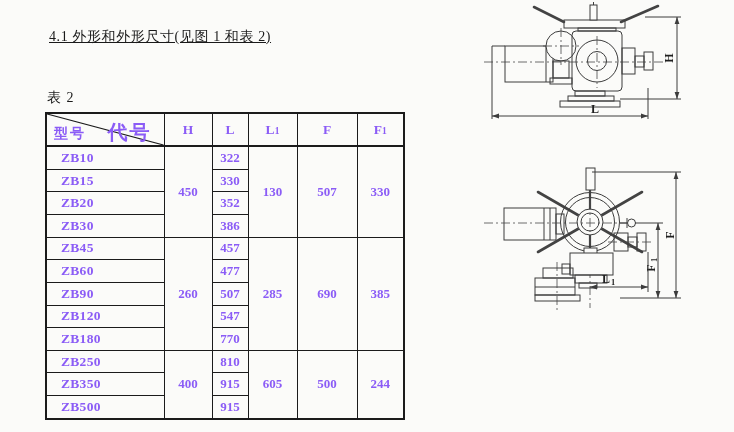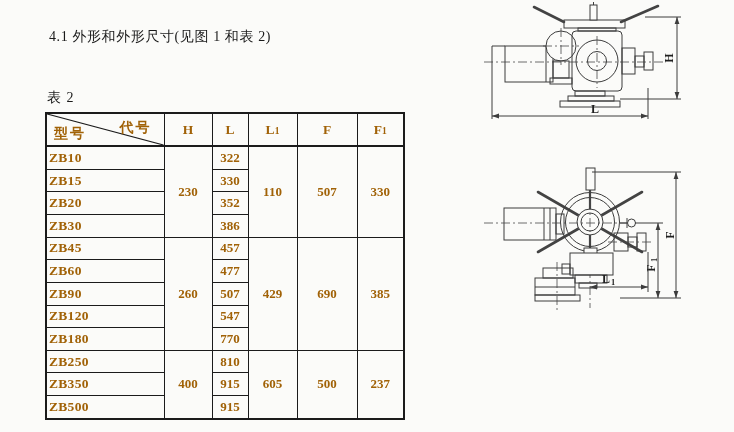--- a/index.html
+++ b/index.html
@@ -4,45 +4,45 @@
 <style>
   html,body{margin:0;padding:0;}
   body{
     width:734px;height:432px;position:relative;overflow:hidden;
     background:#fbfbf9;
     font-family:"Liberation Serif","DejaVu Serif",serif;
     color:#1a1a1a;
   }
   .heading{
     position:absolute;left:49px;top:28px;
-    font-size:14px;letter-spacing:.6px;white-space:nowrap;
+    font-size:14px;letter-spacing:.6px;white-space:nowrap;text-decoration:underline;
   }
   .caption{
     position:absolute;left:47px;top:89px;
     font-size:14px;letter-spacing:1px;
   }
   table.dim{
     position:absolute;left:45px;top:112px;
     width:358px;height:308px;
     border-collapse:collapse;table-layout:fixed;
     border:2px solid #1b1b1b;
   }
   table.dim th,table.dim td{
     border:1px solid #1b1b1b;
     font-weight:bold;font-size:13px;
     text-align:center;vertical-align:middle;
-    padding:0;color:#a16207;
+    padding:0;color:#8b5cf6;
   }
   table.dim thead th{height:31px;border-bottom:2px solid #1b1b1b;font-size:13.5px;}
-  table.dim td.model{text-align:left;padding-left:2px;font-size:13.5px;letter-spacing:.3px;}
+  table.dim td.model{text-align:left;padding-left:14px;font-size:13.5px;letter-spacing:.3px;}
   .sub{font-size:9.5px;font-weight:bold;}
   th.corner{position:relative;padding:0;}
   th.corner .diag{position:absolute;left:0;top:0;width:100%;height:100%;}
   th.corner .rowlab{position:absolute;left:7px;top:11px;font-size:14px;letter-spacing:2px;}
-  th.corner .collab{position:absolute;right:12px;top:5px;font-size:14px;letter-spacing:2px;}
+  th.corner .collab{position:absolute;right:12px;top:5px;font-size:20px;letter-spacing:2px;}
   .fig{position:absolute;}
   .fig .ln{fill:none;stroke:#3c3c3c;stroke-width:1;}
   .fig .fillw{fill:#fbfbf9;stroke:#3c3c3c;stroke-width:1;}
   .fig .thick{fill:none;stroke:#434343;stroke-width:2.6;stroke-linecap:round;}
   .fig .bar{fill:none;stroke:#434343;stroke-width:2.2;}
   .fig .cl{fill:none;stroke:#4a4a4a;stroke-width:.8;stroke-dasharray:9 3 2 3;}
   .fig .arr{fill:#3c3c3c;stroke:none;}
   .fig text{font-family:"Liberation Serif","DejaVu Serif",serif;font-size:12px;font-weight:600;fill:#1f1f1f;}
   .fig text.s{font-size:8.5px;}
 </style>
@@ -75,44 +75,44 @@
         <th><span>H</span><span class="sub"></span></th>
         <th><span>L</span><span class="sub"></span></th>
         <th><span>L</span><span class="sub">1</span></th>
         <th><span>F</span><span class="sub"></span></th>
         <th><span>F</span><span class="sub">1</span></th>
       </tr>
     </thead>
     <tbody>
       <tr>
         <td class="model">ZB10</td>
-        <td rowspan="4">230</td>
+        <td rowspan="4">450</td>
         <td>322</td>
-        <td rowspan="4">110</td>
+        <td rowspan="4">130</td>
         <td rowspan="4">507</td>
         <td rowspan="4">330</td>
       </tr>
       <tr>
         <td class="model">ZB15</td>
         <td>330</td>
       </tr>
       <tr>
         <td class="model">ZB20</td>
         <td>352</td>
       </tr>
       <tr>
         <td class="model">ZB30</td>
         <td>386</td>
       </tr>
 
       <tr>
         <td class="model">ZB45</td>
         <td rowspan="5">260</td>
         <td>457</td>
-        <td rowspan="5">429</td>
+        <td rowspan="5">285</td>
         <td rowspan="5">690</td>
         <td rowspan="5">385</td>
       </tr>
       <tr>
         <td class="model">ZB60</td>
         <td>477</td>
       </tr>
       <tr>
         <td class="model">ZB90</td>
         <td>507</td>
@@ -125,21 +125,21 @@
         <td class="model">ZB180</td>
         <td>770</td>
       </tr>
 
       <tr>
         <td class="model">ZB250</td>
         <td rowspan="3">400</td>
         <td>810</td>
         <td rowspan="3">605</td>
         <td rowspan="3">500</td>
-        <td rowspan="3">237</td>
+        <td rowspan="3">244</td>
       </tr>
       <tr>
         <td class="model">ZB350</td>
         <td>915</td>
       </tr>
       <tr>
         <td class="model">ZB500</td>
         <td>915</td>
       </tr>
     </tbody>

